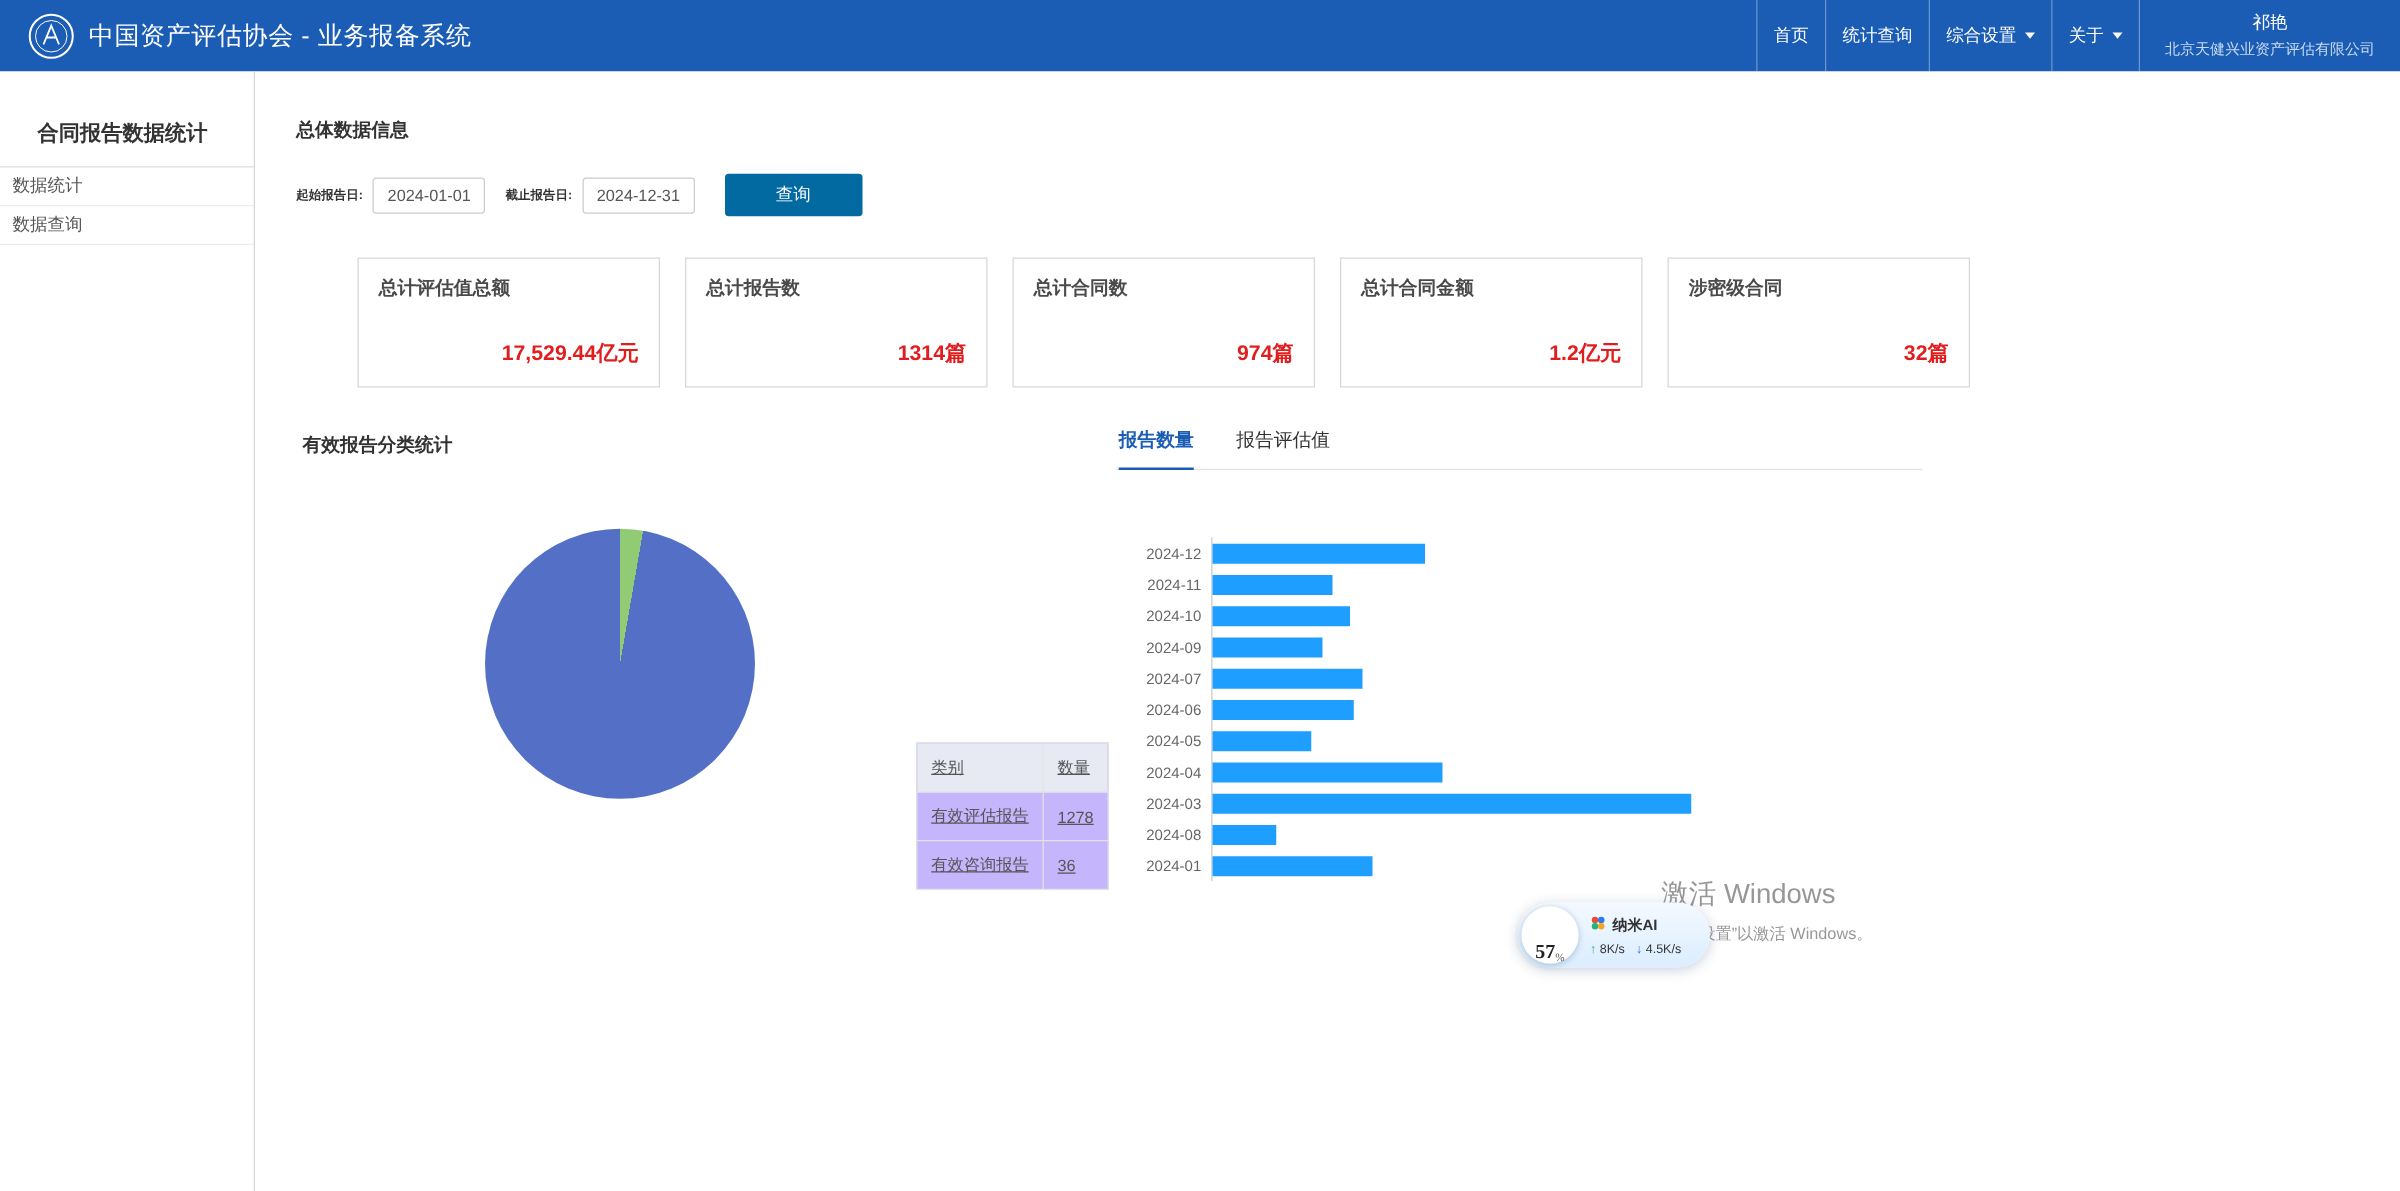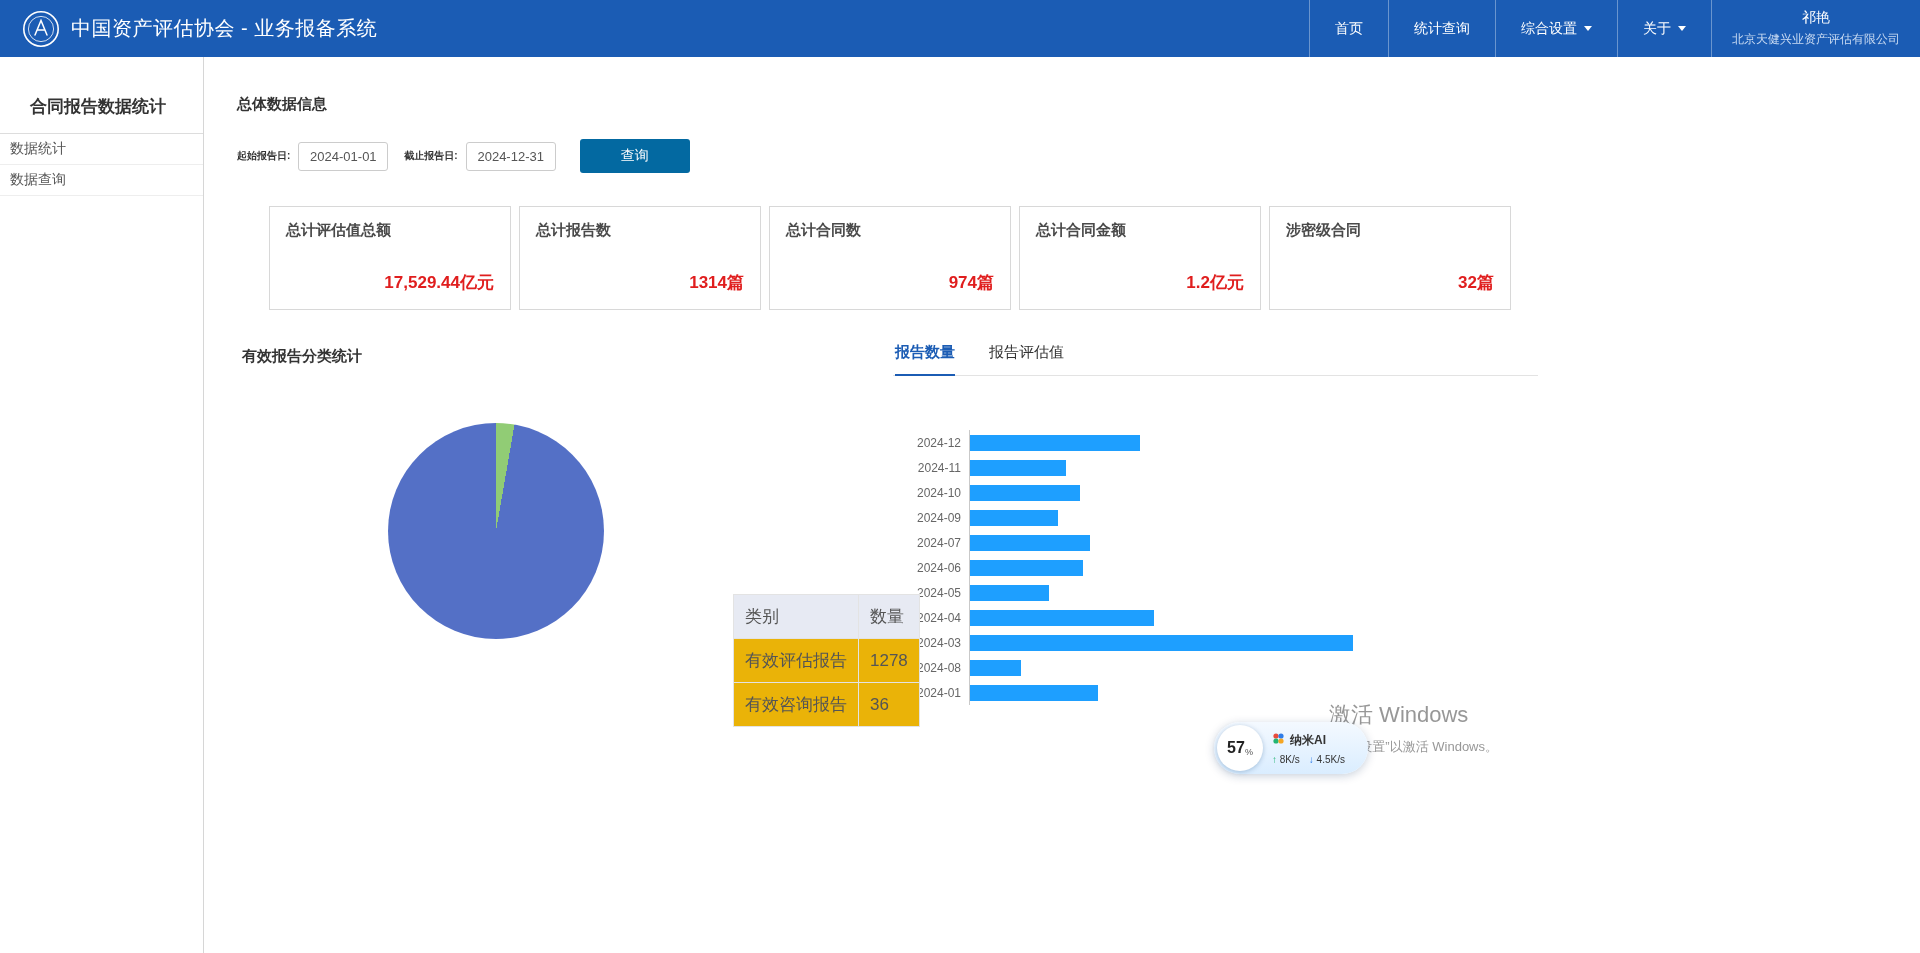--- a/index.html
+++ b/index.html
@@ -5,71 +5,71 @@
   *{margin:0;padding:0;box-sizing:border-box;}
   html,body{width:1920px;height:953px;}
   body{font-family:"Liberation Sans","DejaVu Sans",sans-serif;background:#fff;position:relative;overflow:hidden;color:#333;}
 
   
   .navbar{height:57px;background:#1b5cb4;display:flex;align-items:stretch;justify-content:space-between;padding-left:22px;}
   .brand{display:flex;align-items:center;gap:11px;}
   .logo{width:38px;height:38px;border-radius:50%;display:flex;align-items:center;justify-content:center;}
   .brand-text{color:#fff;font-size:20px;letter-spacing:.5px;}
   .nav-right{display:flex;align-items:stretch;}
-  .nav-item{display:flex;align-items:center;color:#fff;font-size:14px;padding:0 25px;border-left:1px solid rgba(255,255,255,.35);cursor:pointer;text-decoration:none;}
+  .nav-item{display:flex;align-items:center;color:#fff;font-size:14px;padding:0 13px;border-left:1px solid rgba(255,255,255,.35);cursor:pointer;text-decoration:none;}
   .caret{width:0;height:0;border-left:4px solid transparent;border-right:4px solid transparent;border-top:5px solid #fff;margin-left:7px;}
   .user-block{display:flex;flex-direction:column;justify-content:center;align-items:center;border-left:1px solid rgba(255,255,255,.35);padding:0 20px;min-width:180px;cursor:pointer;}
   .user-name{color:#fff;font-size:14px;margin-bottom:4px;}
   .user-company{color:#c8daf2;font-size:12px;}
 
   
   .page{display:flex;height:896px;}
   .sidebar{width:204px;border-right:1px solid #d6d6d6;flex:none;}
   .sidebar-title{margin-top:38px;padding:0 0 15px 30px;font-size:17px;font-weight:bold;color:#333;border-bottom:1px solid #ddd;}
   .sidebar-item{padding:6px 10px;font-size:14px;color:#555;border-bottom:1px solid #eee;cursor:pointer;}
   .content{flex:1;padding:38px 0 0 33px;position:relative;}
 
   .section-title{font-size:15px;color:#333;font-weight:bold;}
   .filter-row{display:flex;align-items:center;margin-top:25px;}
   .filter-label{font-size:10px;font-weight:bold;color:#333;margin-right:8px;}
   .date-input{width:90px;height:29px;border:1px solid #ccc;border-radius:3px;font-size:13px;color:#555;text-align:center;margin-right:16px;font-family:inherit;background:#fff;}
   .query-btn{margin-left:8px;background:#0369a1;color:#fff;border:none;border-radius:3px;font-size:14px;padding:8px 41px;cursor:pointer;font-family:inherit;text-align:right;}
 
   
-  .cards{display:flex;gap:8px;margin:33px 0 0 32px;}
+  .cards{display:flex;gap:20px;margin:33px 0 0 49px;}
   .card{width:242px;height:104px;border:1px solid #d8d8d8;position:relative;padding:14px 16px;background:#fff;}
   .card-label{font-size:15px;font-weight:bold;color:#4a4a4a;}
   .card-value{position:absolute;right:16px;bottom:15px;font-size:17px;font-weight:bold;color:#e01e1e;}
 
   
   .charts-row{position:relative;margin-top:31px;height:430px;display:flex;}
   .pie-panel{width:656px;flex:none;padding:6px 0 0 5px;}
   .panel-title{font-size:15px;font-weight:bold;color:#333;}
   .pie{width:216px;height:216px;border-radius:50%;margin:57px 0 0 146px;}
-  .legend-table{position:absolute;left:496px;top:253px;width:137px;border-collapse:collapse;font-size:17px;color:#555;background:#eab308;}
+  .legend-table{position:absolute;left:496px;top:253px;width:137px;border-collapse:collapse;font-size:13px;color:#555;background:#c4b5fd;text-decoration:underline;}
   .legend-table th{background:#e7eaf3;font-weight:normal;color:#555;}
   .legend-table th,.legend-table td{border:1px solid #e3e3e3;padding:10px 11px;text-align:left;white-space:nowrap;}
 
   .bar-panel{width:645px;flex:none;}
   .tabs{display:flex;gap:34px;border-bottom:1px solid #e3e3e3;padding:2px 0 13px 2px;}
   .tab{font-size:15px;color:#333;cursor:pointer;position:relative;}
   .tab.active{color:#1b5cb4;font-weight:bold;}
   .tab.active::after{content:'';position:absolute;left:0;right:0;bottom:-14px;height:2px;background:#1b5cb4;}
   .bar-chart{margin-top:54px;}
   .bar-row{display:flex;align-items:center;height:25px;}
   .bar-label{width:68px;text-align:right;font-size:12px;color:#666;margin-right:8px;flex:none;}
   .bar-track{flex:none;width:564px;height:25px;display:flex;align-items:center;border-left:1px solid #c9c9c9;}
   .bar-fill{height:16px;}
 
   
   .watermark{position:absolute;left:1329px;top:700px;color:rgba(125,125,125,.8);pointer-events:none;}
   .wm1{font-size:22px;}
   .wm2{font-size:13px;margin-top:8px;}
   .net-widget{position:absolute;left:1214px;top:722px;width:154px;height:52px;background:linear-gradient(180deg,#f4f9ff,#daedff);border-radius:28px;box-shadow:0 2px 10px rgba(0,40,90,.22);display:flex;align-items:center;padding:3px;}
-  .pct-circle{width:46px;height:46px;border-radius:50%;background:#fff;box-shadow:0 1px 5px rgba(0,60,120,.28);display:flex;align-items:center;justify-content:center;flex:none;cursor:pointer;}
+  .pct-circle{width:46px;height:46px;border-radius:50%;background:#fff;box-shadow:0 1px 5px rgba(0,60,120,.28);display:flex;align-items:flex-end;justify-content:center;flex:none;cursor:pointer;font-family:Liberation Serif, serif;}
   .pct-num{font-size:16px;font-weight:bold;color:#222;}
   .pct-unit{font-size:9px;color:#555;margin-top:7px;}
   .widget-right{display:flex;flex-direction:column;justify-content:center;margin-left:9px;}
   .widget-app{display:flex;align-items:center;gap:5px;font-size:12px;font-weight:bold;color:#333;}
   .widget-speeds{display:flex;gap:9px;font-size:10px;margin-top:5px;color:#333;align-items:center;}
   .arrow{font-style:normal;font-size:10px;}
   .arrow-up{color:#22b573;}
   .arrow-down{color:#2e7ce8;}
 </style>
 </head>

